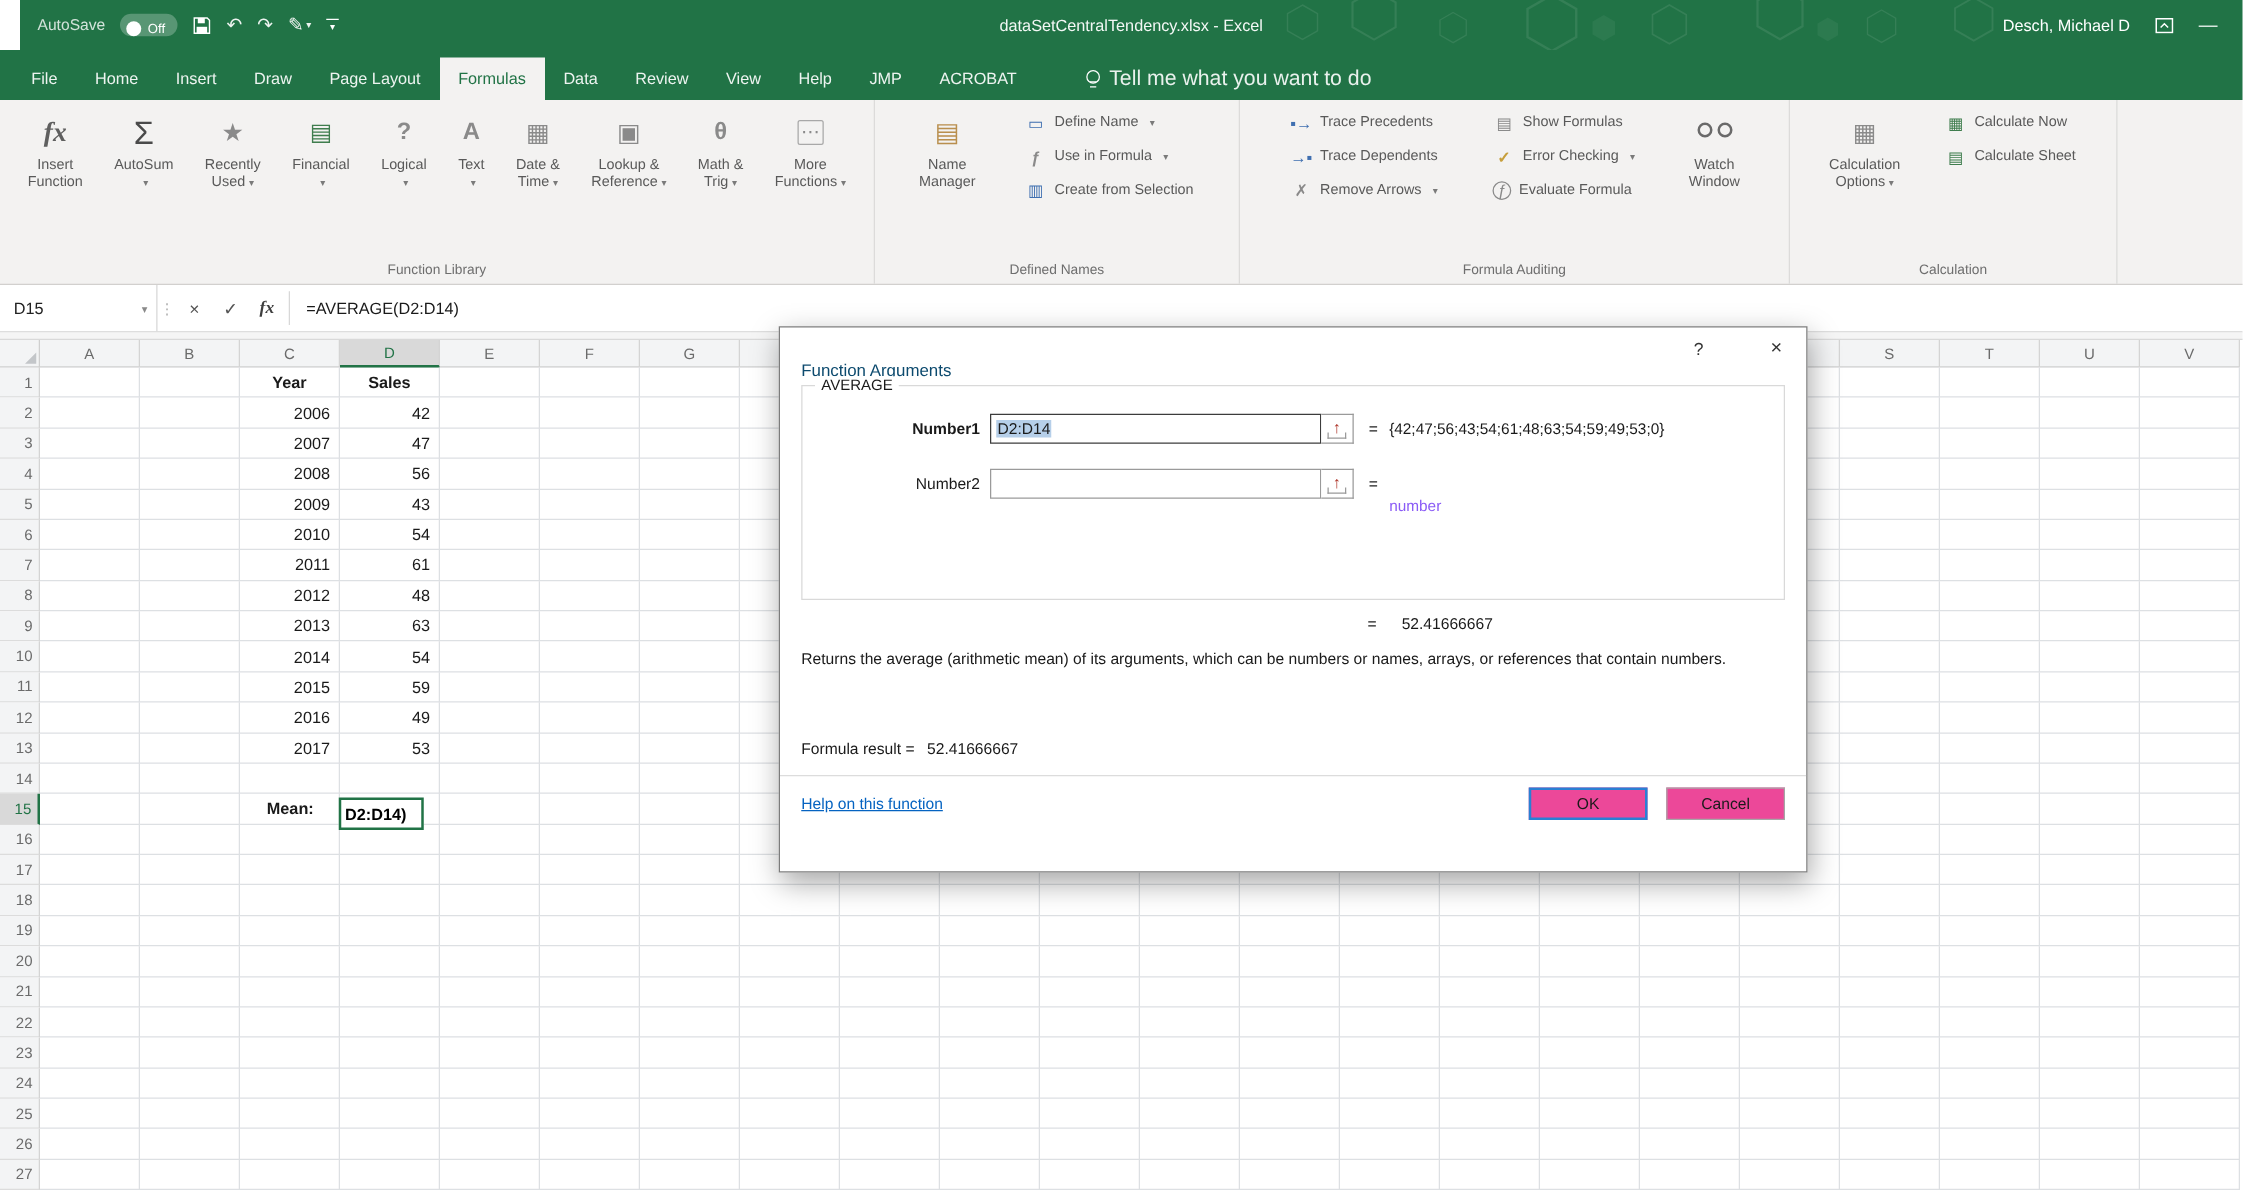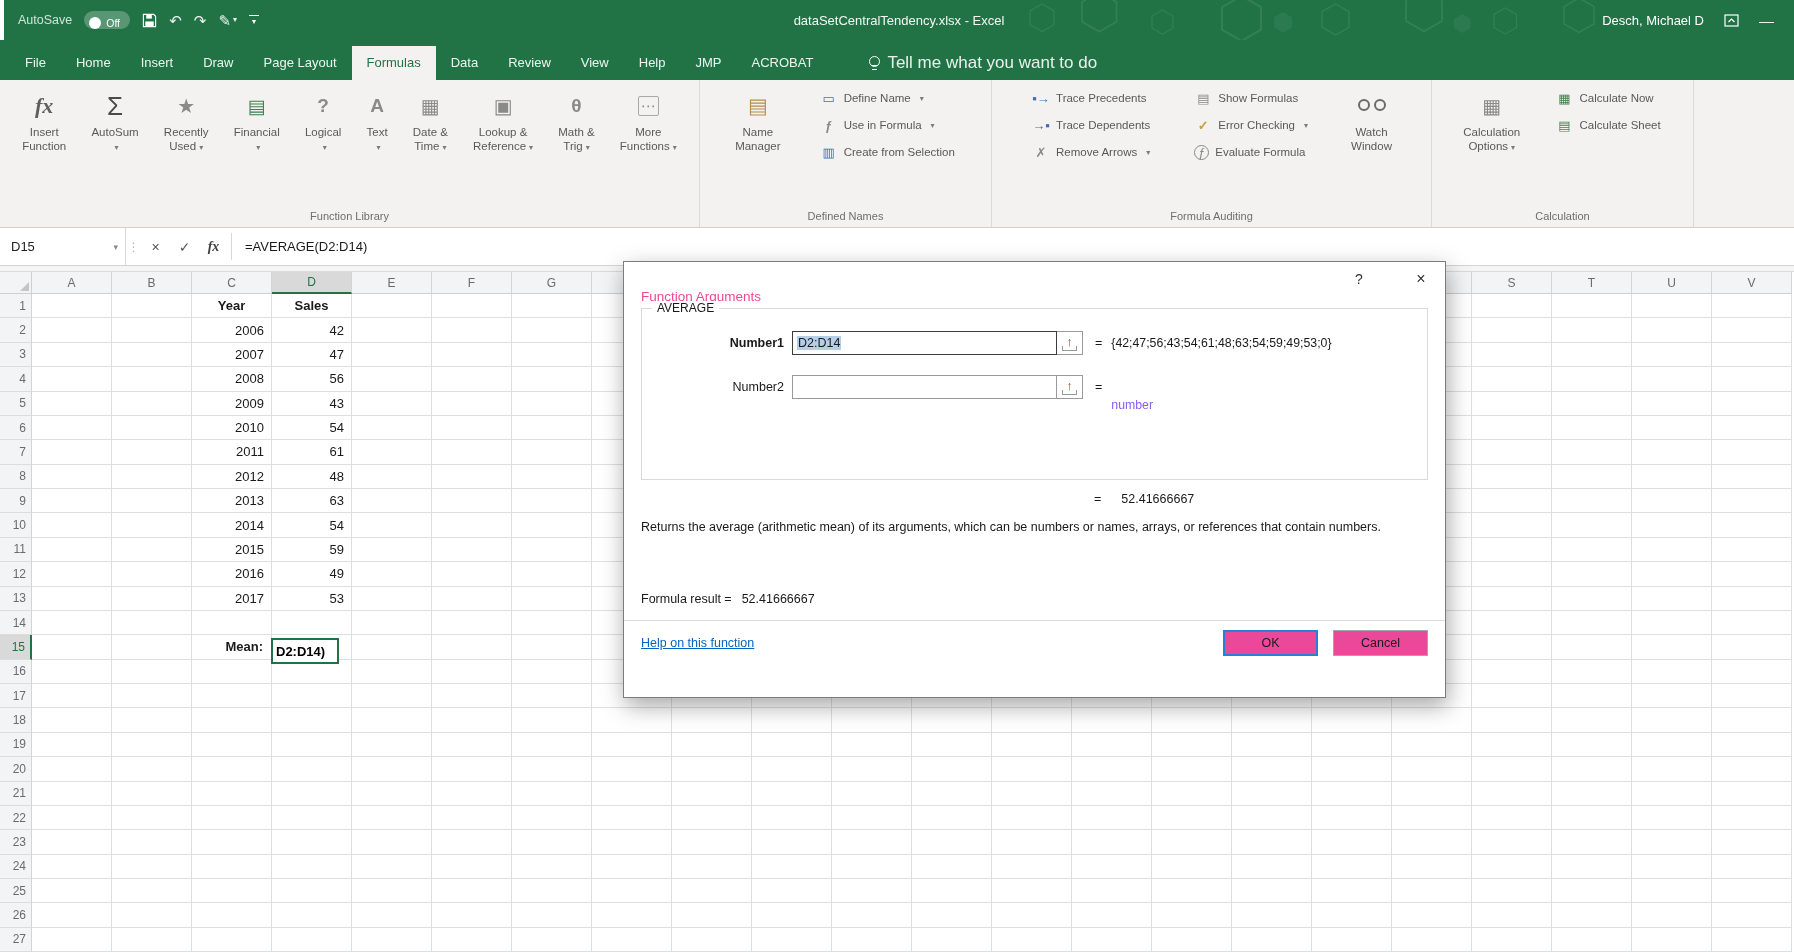--- a/index.html
+++ b/index.html
@@ -1,21 +1,21 @@
 <!DOCTYPE html>
 <html><head>
 <meta charset="utf-8">
 <style>
   *{margin:0;padding:0;box-sizing:border-box;}
   html,body{width:1794px;height:952px;}
   body{font-family:"Liberation Sans",sans-serif;background:#fff;overflow:hidden;position:relative;}
   .app{position:absolute;inset:0;}
 
   
-  .titlebar{position:absolute;top:0;left:4px;right:0;height:40px;background:#217346;display:flex;align-items:center;color:#fff;}
+  .titlebar{position:absolute;top:0;left:16px;right:0;height:40px;background:#217346;display:flex;align-items:center;color:#fff;}
   .hexes{position:absolute;right:130px;top:0;height:40px;width:640px;pointer-events:none;}
   .qat{display:flex;align-items:center;gap:12px;padding-left:14px;z-index:2;}
   .autosave-label{font-size:12.5px;color:rgba(255,255,255,.8);}
   .toggle{width:46px;height:18px;border-radius:9px;background:rgba(255,255,255,.25);display:flex;align-items:flex-end;gap:5px;padding:0 5px;cursor:pointer;}
   .knob{width:12px;height:12px;border-radius:50%;background:#fff;}
   .tstate{font-size:10.5px;color:#fff;}
   .qbtn{font-size:15px;color:rgba(255,255,255,.92);display:flex;align-items:center;gap:2px;cursor:pointer;line-height:1;}
   .mini{font-size:8px;}
   .qat-more{display:flex;flex-direction:column;align-items:center;cursor:pointer;}
   .qat-more .bar{width:10px;height:0;border-top:1.5px solid #fff;margin-bottom:1px;}
@@ -85,27 +85,27 @@
   .corner::after{content:"";position:absolute;right:2px;bottom:2px;border-style:solid;border-width:0 0 9px 9px;border-color:transparent transparent #c3c6c9 transparent;}
   .chcell{width:80px;display:flex;align-items:center;justify-content:center;font-size:12px;color:#6b6b6b;background:#f3f4f5;border-right:1px solid #d4d4d4;border-bottom:1px solid #cfcfcf;cursor:pointer;}
   .chcell.selhdr{background:#d9d9d9;color:#217346;border-bottom:2px solid #217346;}
   .rowswrap{display:flex;flex-direction:column;height:calc(100% - 22px);}
   .srow{flex:1;display:flex;}
   .rhcell{width:32px;display:flex;align-items:center;justify-content:flex-end;padding-right:5px;font-size:12px;color:#6b6b6b;background:#f3f4f5;border-right:1px solid #d4d4d4;border-bottom:1px solid #dcdcdc;cursor:pointer;}
   .rhcell.selhdr{background:#d9d9d9;color:#217346;border-right:2px solid #217346;}
   .scell{width:80px;border-right:1px solid #dde0e3;border-bottom:1px solid #dde0e3;font-size:13px;color:#1a1a1a;display:flex;align-items:center;padding:0 4px;cursor:cell;}
   .scell.num{justify-content:flex-end;padding-right:7px;}
   .scell.hdr{font-weight:bold;justify-content:center;}
-  .scell.hdr-r{font-weight:bold;justify-content:flex-end;padding-right:8px;}
+  .scell.hdr-r{font-weight:bold;justify-content:flex-end;padding-right:20px;}
   .editcell{position:absolute;border:2px solid #217346;background:#fff;display:flex;align-items:center;padding-left:3px;font-size:13px;z-index:5;cursor:text;}
 
   
   .dialog{position:absolute;left:623px;top:261px;width:823px;height:437px;background:#fff;border:1px solid #7c7c7c;box-shadow:2px 8px 22px rgba(0,0,0,.35);z-index:20;font-size:12.5px;color:#1a1a1a;overflow:hidden;}
   .dtitle{height:34px;display:flex;align-items:center;padding-left:17px;cursor:default;}
-  .dtext{font-size:13.5px;color:#ec4899;white-space:nowrap;margin-top:35px;}
+  .dtext{font-size:13.5px;color:#0c4a6e;white-space:nowrap;margin-top:35px;}
   .dhelp{margin-left:auto;width:44px;margin-right:16px;text-align:center;font-size:14px;color:#333;cursor:pointer;}
   .dclose{width:48px;height:34px;display:flex;align-items:center;justify-content:center;font-size:16px;color:#333;cursor:pointer;}
   .dbody{padding:0 17px;}
   .fieldset{position:relative;border:1px solid #d9d9d9;height:172px;margin-top:12px;padding:22px 12px 0;}
   .legend{position:absolute;top:-8px;left:10px;background:#fff;padding:0 5px;font-size:12px;color:#1a1a1a;}
   .argrow{display:flex;align-items:center;margin-bottom:7px;}
   .arglabel{width:130px;text-align:right;margin-right:8px;}
   .b{font-weight:bold;}
   .arginput{width:265px;height:24px;border:1px solid #9a9a9a;background:#fff;display:flex;align-items:center;padding:0 4px;cursor:text;overflow:hidden;}
   .arginput.focus{border-color:#3c3c3c;}

